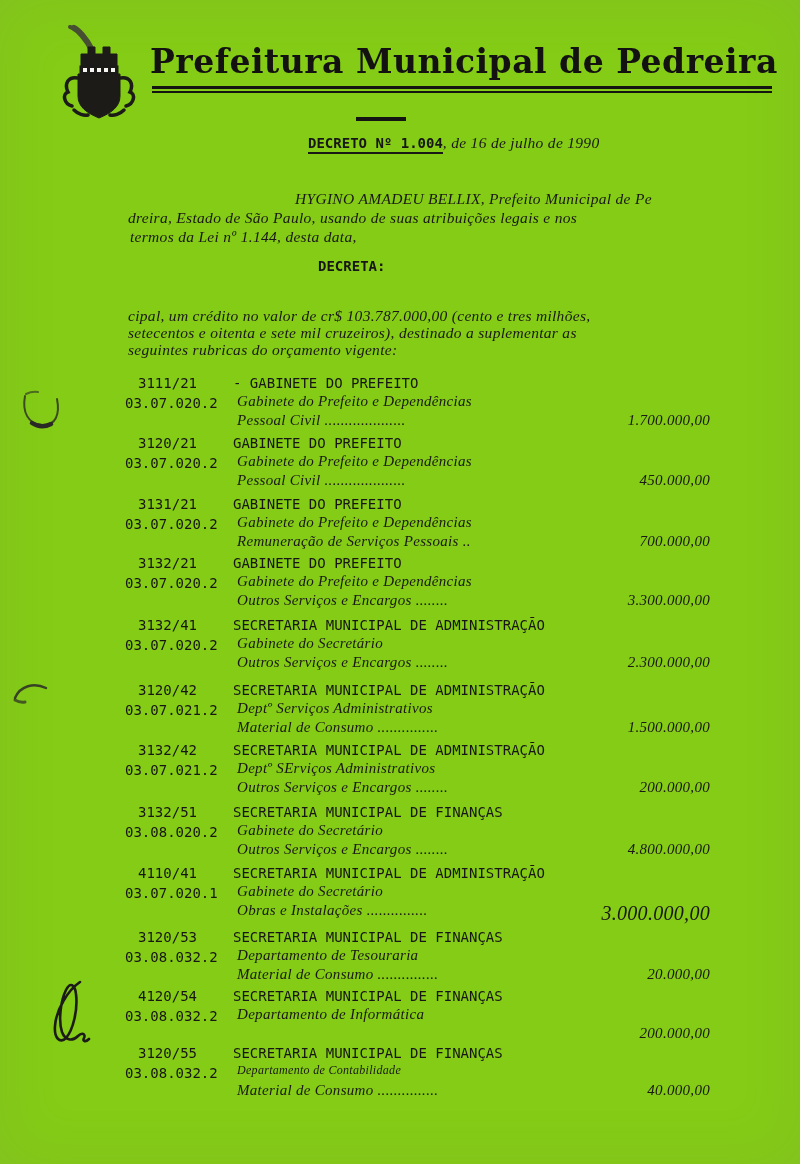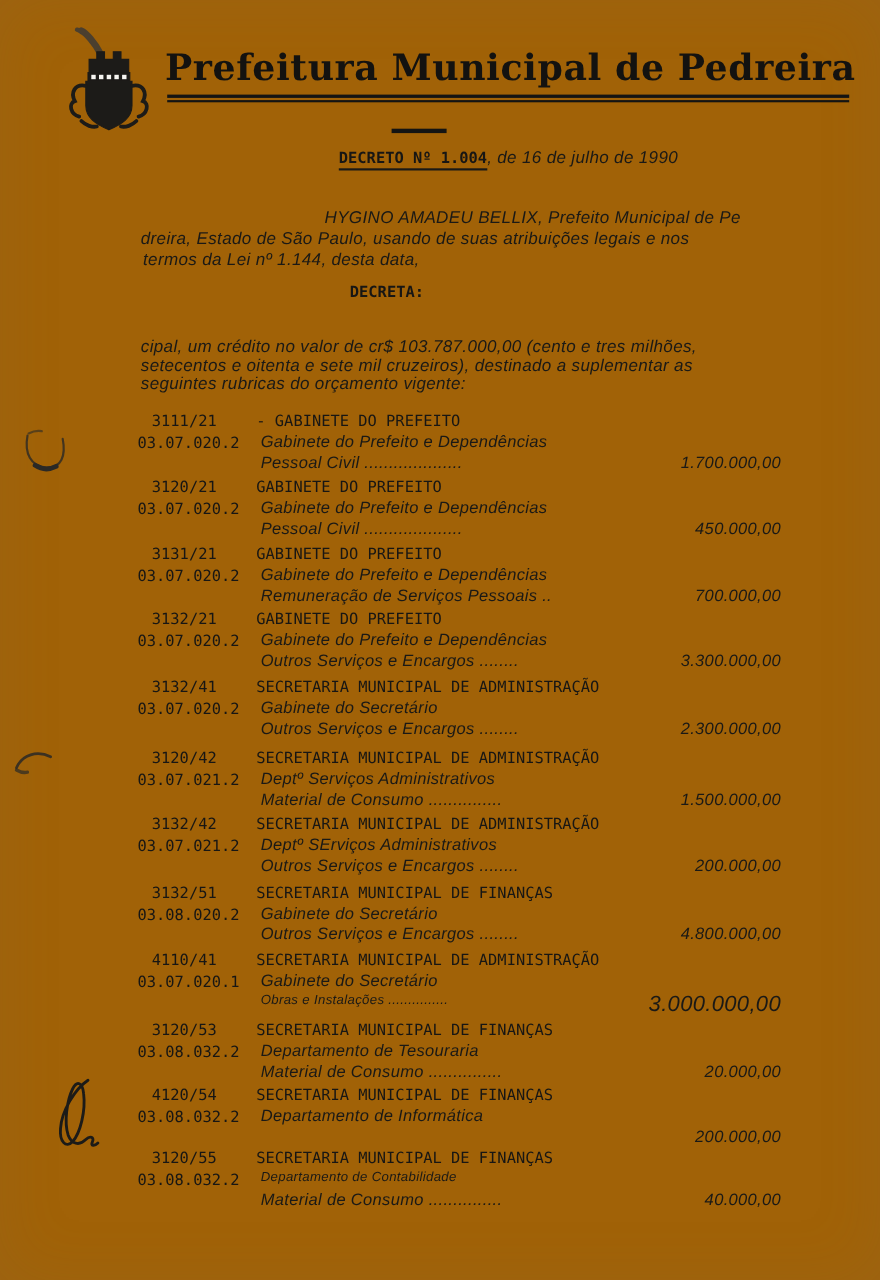--- a/index.html
+++ b/index.html
@@ -1,25 +1,25 @@
 <!DOCTYPE html>
 <html><head>
 <meta charset="utf-8">
 <style>
   html,body{margin:0;padding:0;background:#dddcd8;}
   .page{
     position:relative;width:800px;height:1164px;margin:0 auto;
-    background:#a16207;
+    background:#84cc16;
     box-shadow:inset 0 0 60px rgba(120,115,105,.12);
     font-family:"DejaVu Serif", serif;
     color:#1a1916;overflow:hidden;
   }
   .abs{position:absolute;white-space:nowrap;}
   
-  .script{font-family:Liberation Sans, sans-serif;font-style:italic;font-size:15.5px;letter-spacing:.3px;}
+  .script{font-family:Liberation Serif, serif;font-style:italic;font-size:15.5px;letter-spacing:.3px;}
   
   .caps{font-family:"DejaVu Sans Mono", monospace;font-style:normal;font-size:14px;color:#171614;}
   .title{
     font-family:"DejaVu Serif", serif;font-weight:bold;font-size:33px;
     letter-spacing:.5px;color:#131210;text-align:center;
   }
   .rule{position:absolute;background:#141413;}
   .subtitle{
     font-family:"DejaVu Sans Mono", monospace;font-weight:bold;font-size:13px;
     letter-spacing:2px;color:#171614;text-align:center;
@@ -161,21 +161,21 @@
       <span class="script r-dept" style="font-size:15px;">Gabinete do Secretário</span>
       <span class="script r-item" style="font-size:15px;">Outros Serviços e Encargos ........</span>
       <span class="script r-amount" style="font-size:15px;">4.800.000,00</span>
     </div>
 
     <div class="row" style="top: 865px;">
       <span class="caps r-code1">4110/41</span>
       <span class="caps r-head">SECRETARIA MUNICIPAL DE ADMINISTRAÇÃO</span>
       <span class="caps r-code2">03.07.020.1</span>
       <span class="script r-dept" style="font-size:15px;">Gabinete do Secretário</span>
-      <span class="script r-item" style="font-size:12px;">Obras e Instalações ...............</span>
+      <span class="script r-item" style="font-size:15px;">Obras e Instalações ...............</span>
       <span class="script r-amount" style="font-size:20px;">3.000.000,00</span>
     </div>
 
     <div class="row" style="top: 929px;">
       <span class="caps r-code1">3120/53</span>
       <span class="caps r-head">SECRETARIA MUNICIPAL DE FINANÇAS</span>
       <span class="caps r-code2">03.08.032.2</span>
       <span class="script r-dept" style="font-size:15px;">Departamento de Tesouraria</span>
       <span class="script r-item" style="font-size:15px;">Material de Consumo ...............</span>
       <span class="script r-amount" style="font-size:15px;">20.000,00</span>

